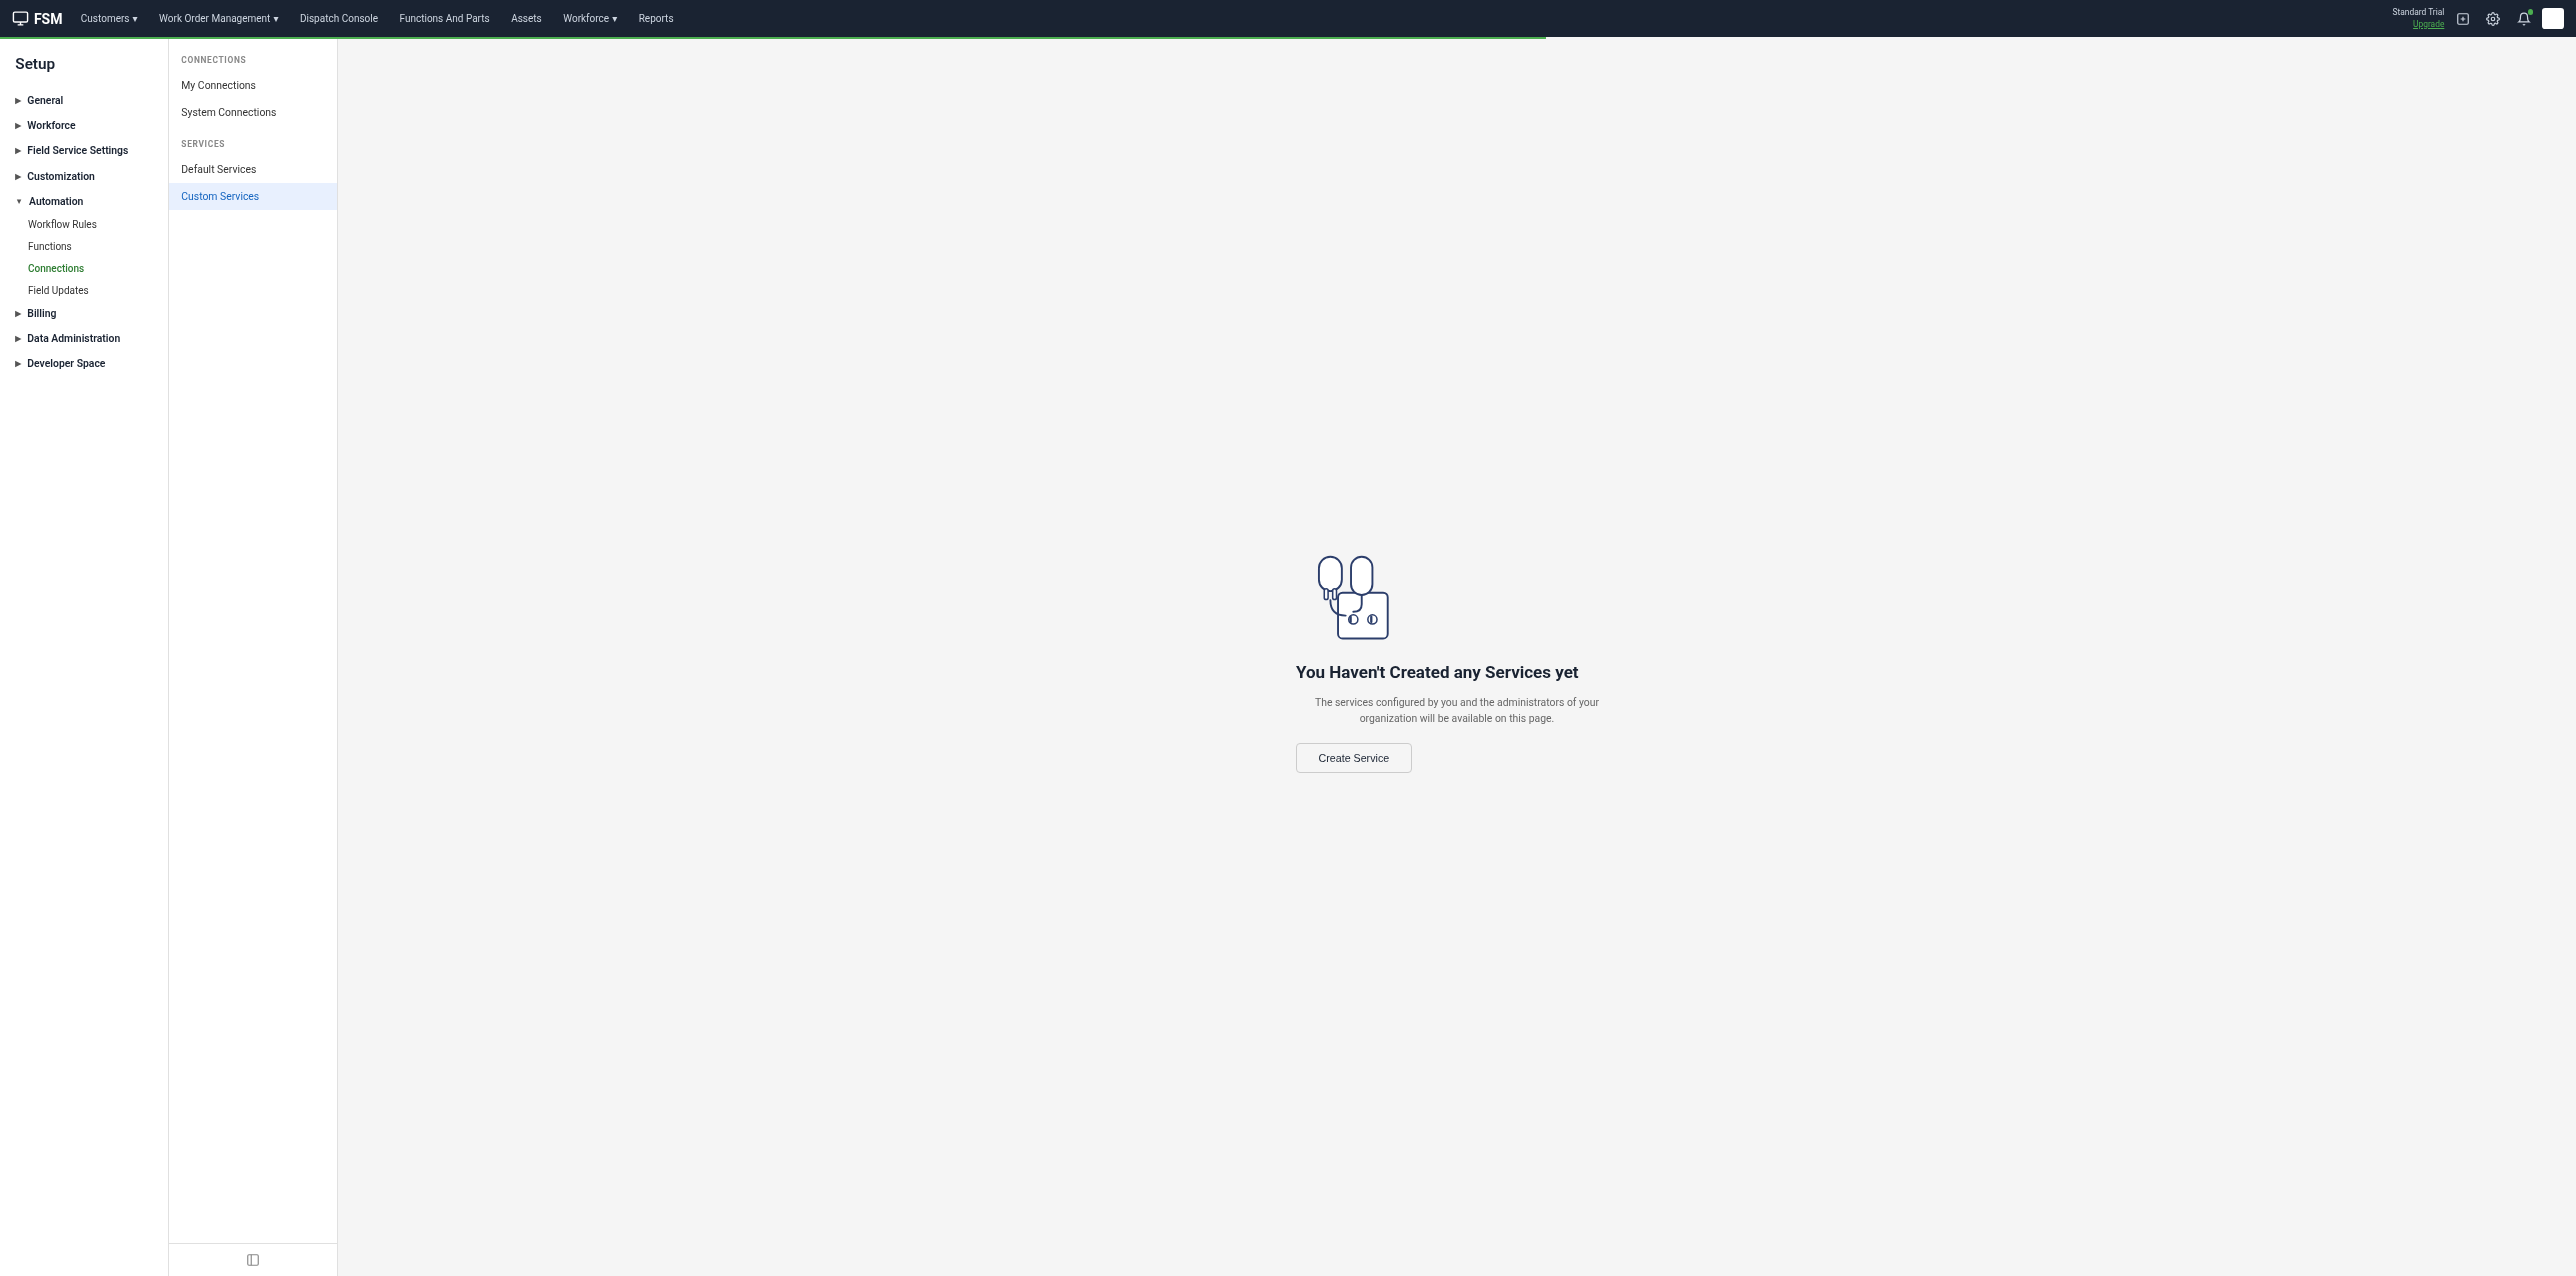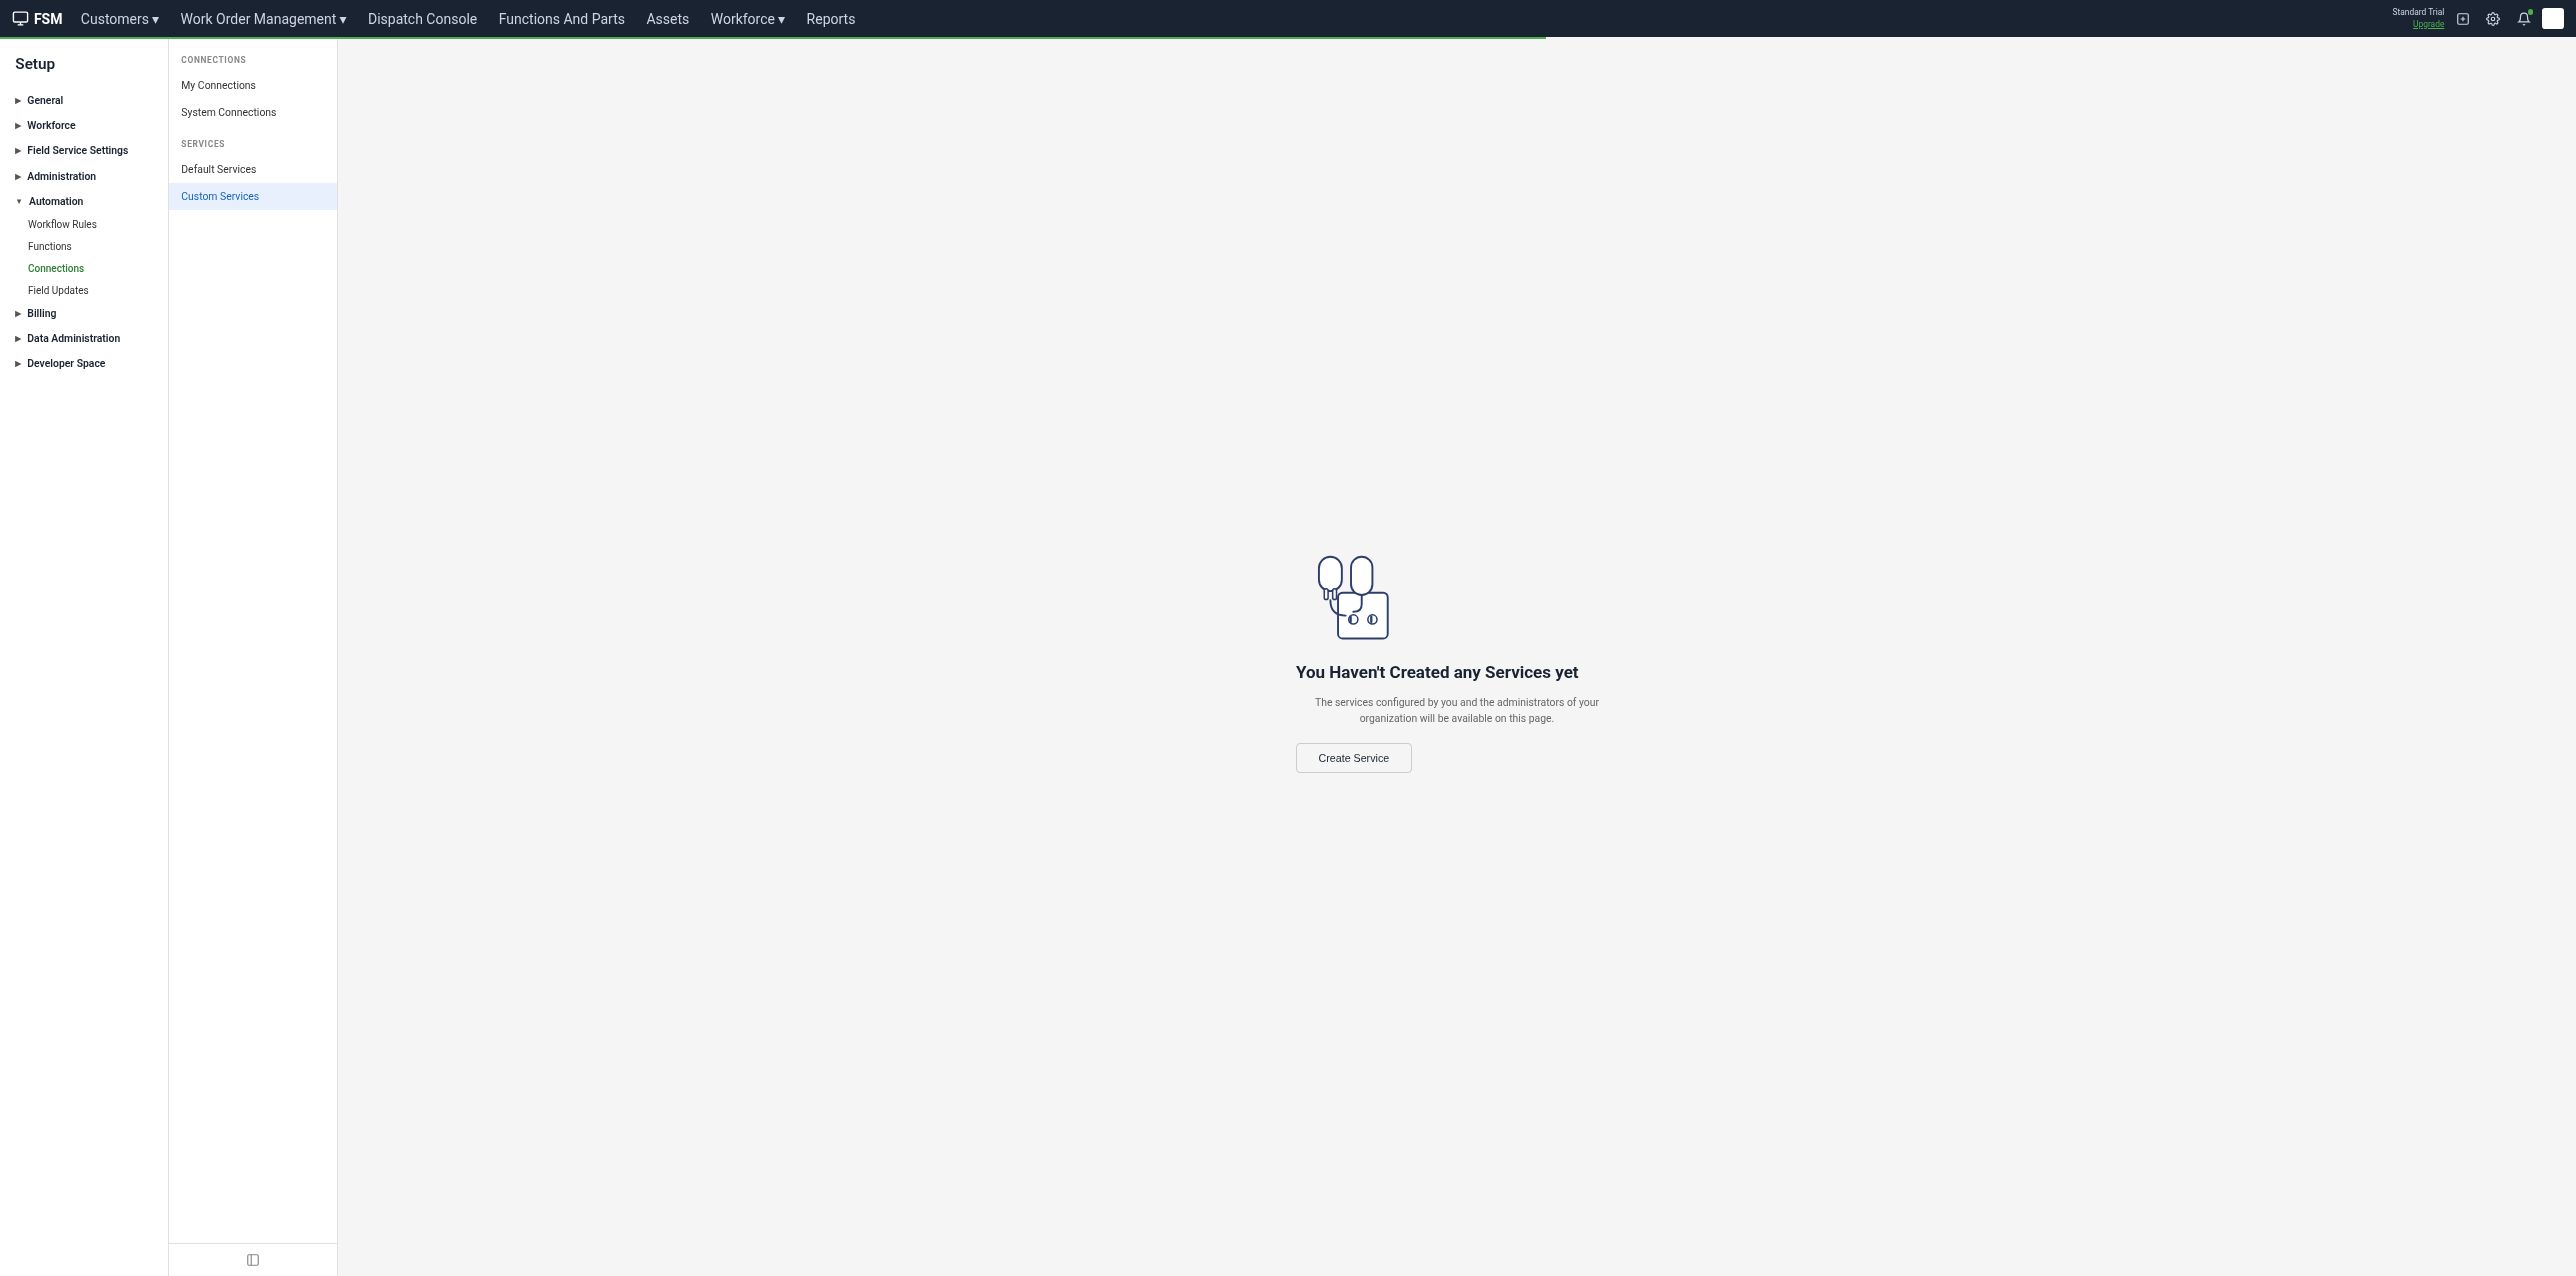--- a/index.html
+++ b/index.html
@@ -25,21 +25,21 @@
       margin-right: 6.1px;
     }
     .topnav-logo svg { width: 17px; height: 17px; }
     .nav-item {
       color: #cdd5e0;
       padding: 0 9.2px;
       height: 37px;
       display: flex;
       align-items: center;
       cursor: pointer;
-      font-size: 14px;
+      font-size: 10px;
       white-space: nowrap;
       gap: 3.1px;
     }
     .nav-spacer { flex: 1; }
     .nav-right {
       display: flex;
       align-items: center;
       gap: 6.1px;
     }
     .trial-badge {
@@ -292,21 +292,21 @@
       <span>Workforce</span>
     </div>
 
     <div class="sidebar-item">
       <span class="chevron">▶</span>
       <span>Field Service Settings</span>
     </div>
 
     <div class="sidebar-item">
       <span class="chevron">▶</span>
-      <span>Administration</span>
+      <span>Customization</span>
     </div>
 
     <div class="sidebar-item expanded">
       <span class="chevron">▼</span>
       <span>Automation</span>
     </div>
     <div class="sidebar-sub-item">Workflow Rules</div>
     <div class="sidebar-sub-item">Functions</div>
     <div class="sidebar-sub-item active-green">Connections</div>
     <div class="sidebar-sub-item">Field Updates</div>

